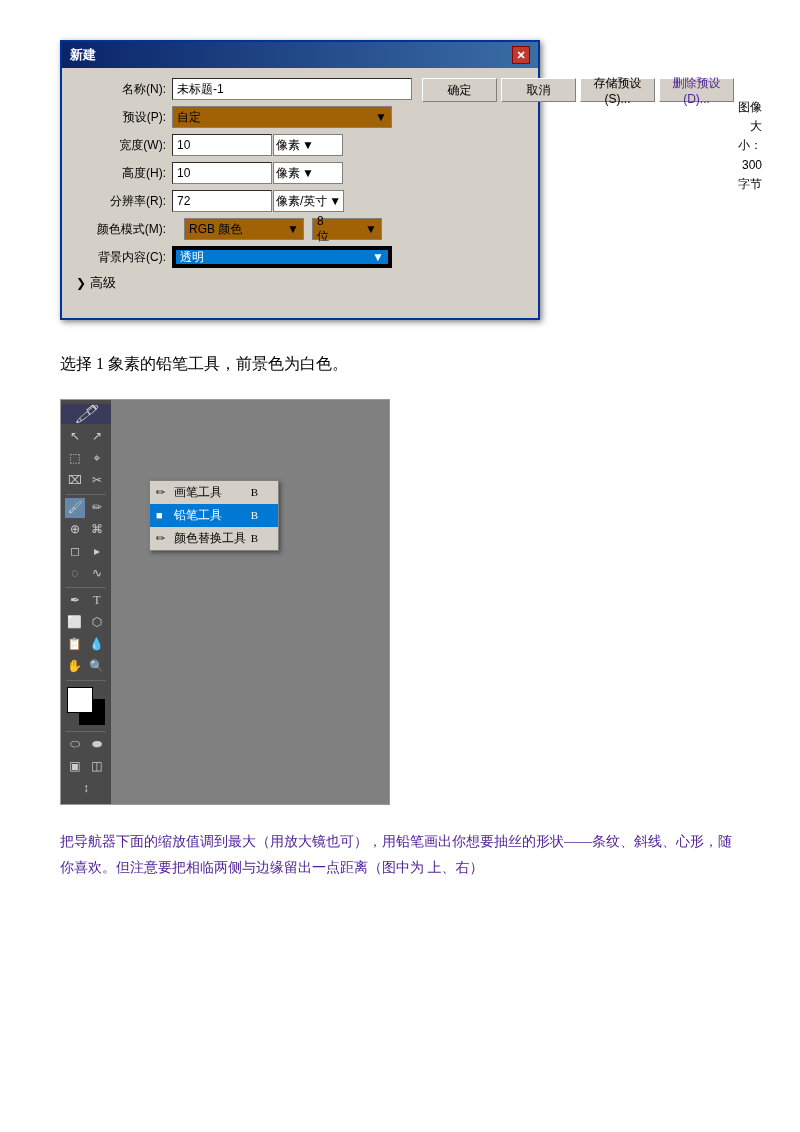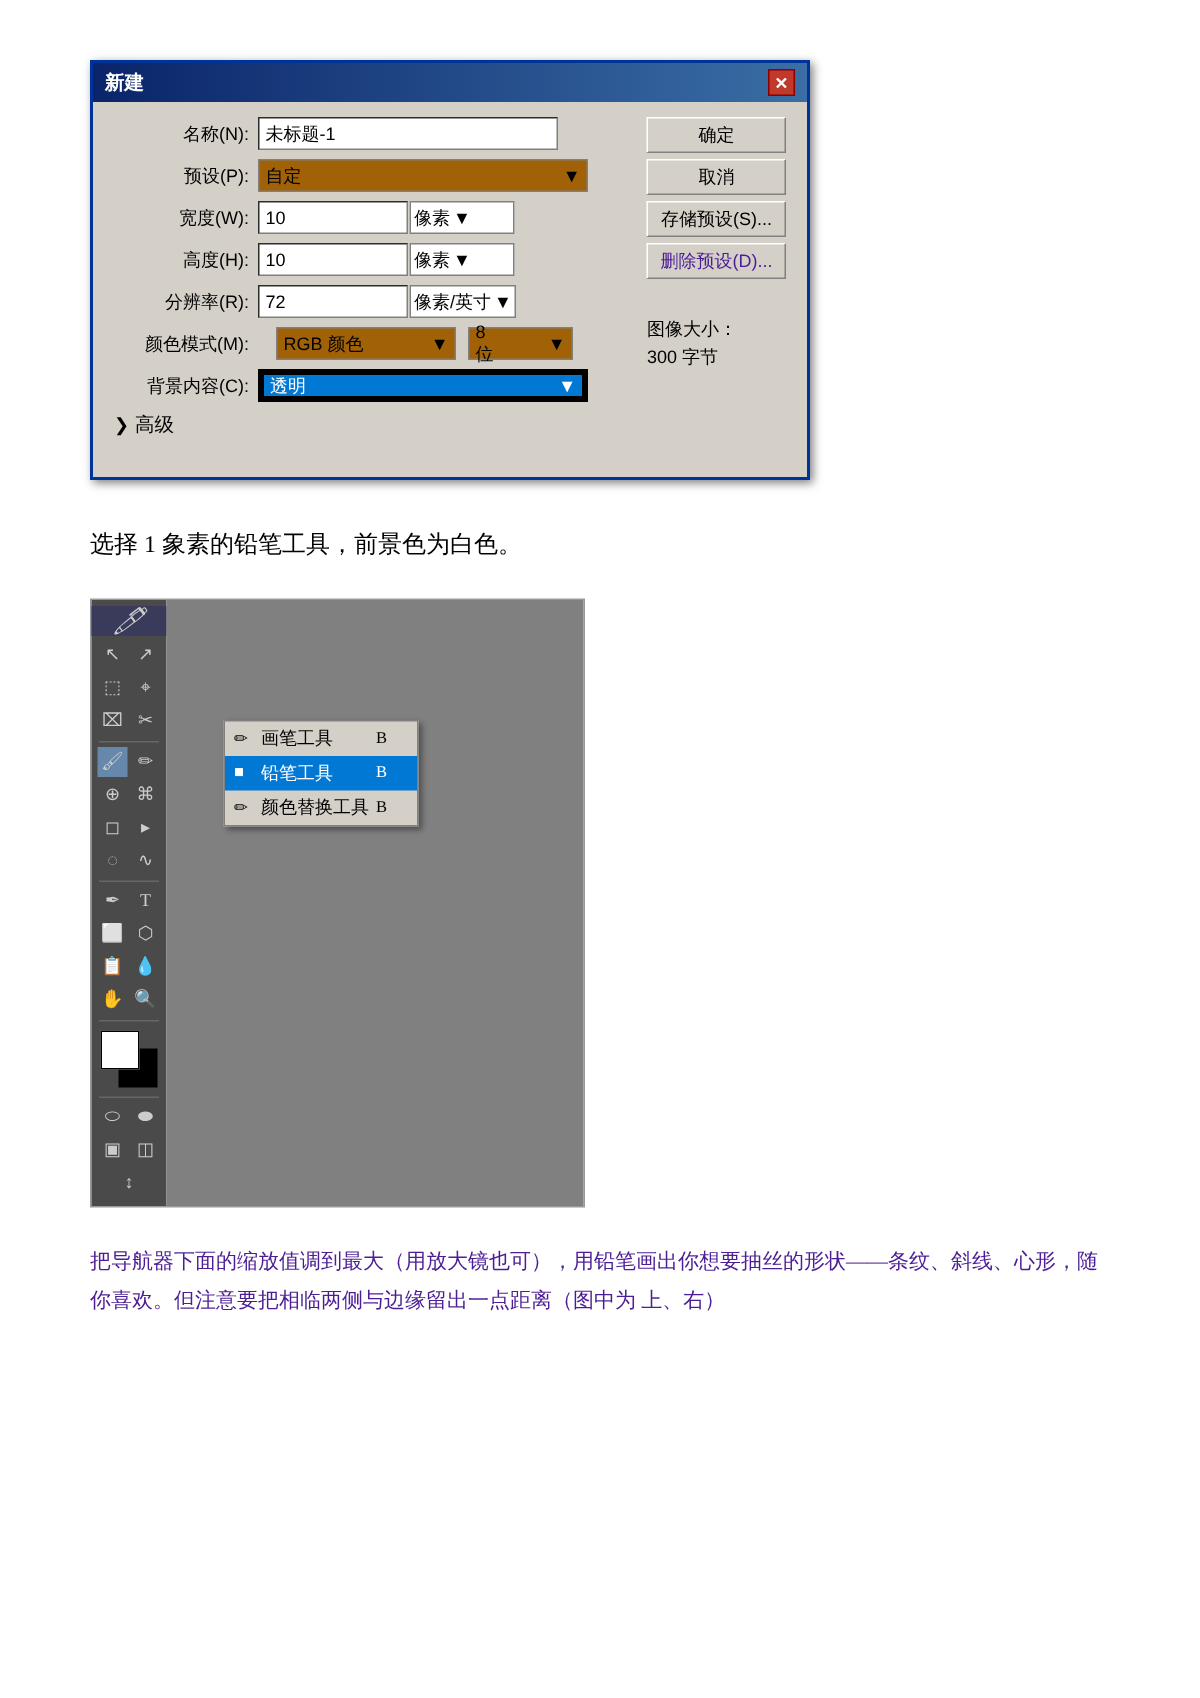--- a/index.html
+++ b/index.html
@@ -63,21 +63,21 @@
       display: flex;
       gap: 10px;
     }
 
     .dialog-left {
       flex: 1;
     }
 
     .dialog-right {
       display: flex;
-      flex-direction: column;
+      flex-direction: row;
       gap: 4px;
       min-width: 90px;
     }
 
     .form-row {
       display: flex;
       align-items: center;
       margin-bottom: 6px;
     }
 
@@ -91,21 +91,21 @@
 
     .form-input {
       height: 22px;
       border: 1px inset #808080;
       background: #fff;
       padding: 2px 4px;
       font-size: 12px;
     }
 
     .form-input-name {
-      width: 200px;
+      width: 240px;
     }
 
     .form-select {
       height: 22px;
       border: 1px solid #808080;
       background: #a16207;
       font-size: 12px;
       display: flex;
       align-items: center;
       justify-content: space-between;
@@ -178,21 +178,21 @@
       align-items: center;
       justify-content: center;
     }
 
     .dialog-btn-disabled {
       color: #4c1d95;
     }
 
     .image-size-info {
       font-size: 12px;
-      text-align: left;
+      text-align: right;
       margin-top: 20px;
       color: #000;
       line-height: 1.6;
     }
 
     
     .instruction-text {
       font-size: 16px;
       color: #000;
       margin-bottom: 20px;

